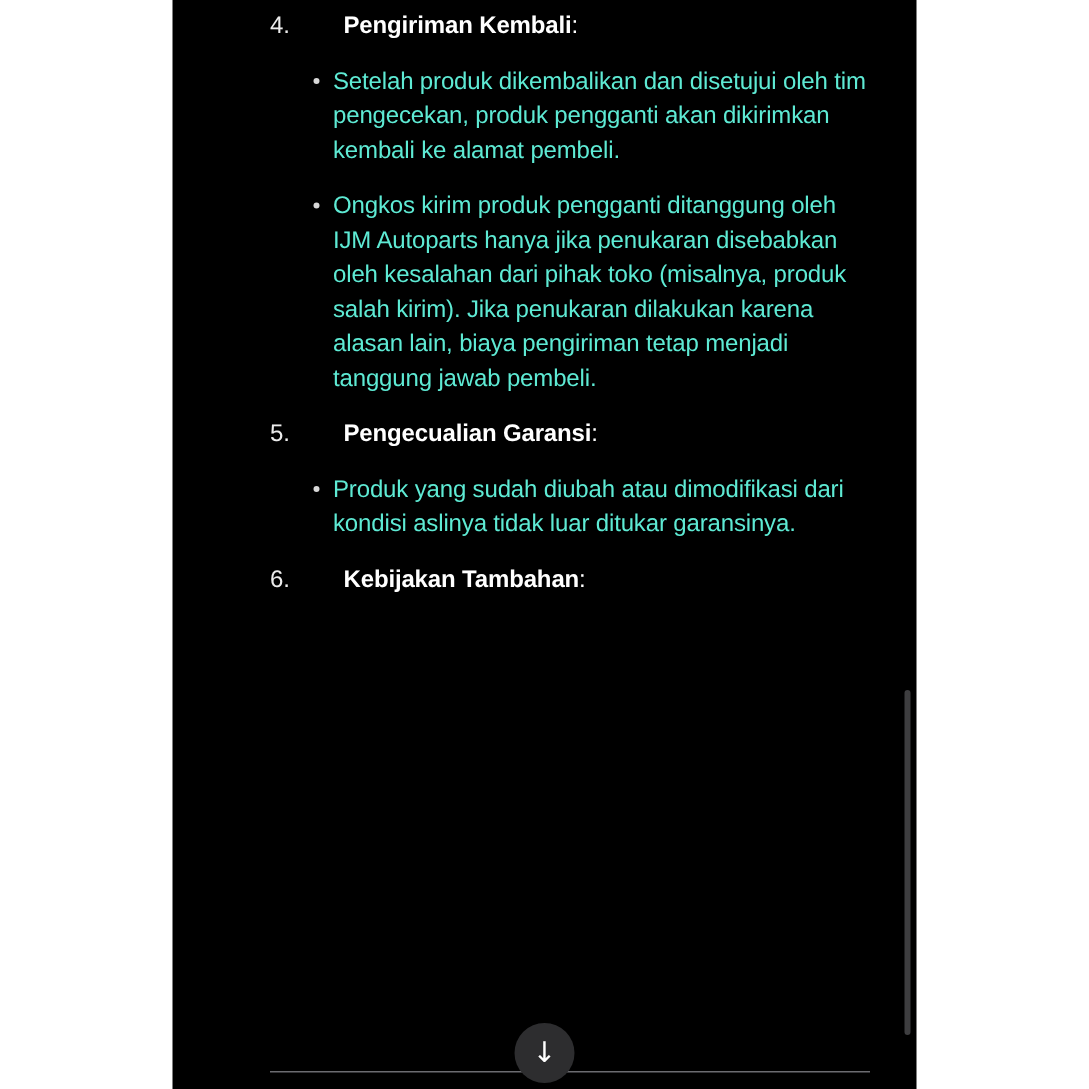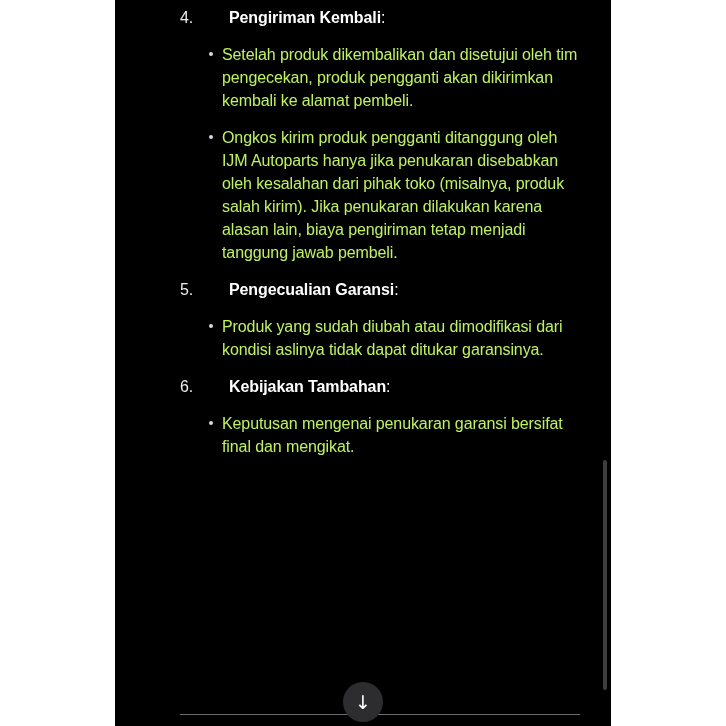--- a/index.html
+++ b/index.html
@@ -64,21 +64,21 @@
     display: block;
     width: 4px;
     height: 4px;
     margin-left: 4px;
     border-radius: 50%;
     background: #d8d8d8;
   }
   .bullet-row p {
     flex: 1;
     margin: 0;
-    color: #bef264;
+    color: #5eead4;
   }
   .scrollbar-thumb {
     position: absolute;
     left: 488px;
     top: 460px;
     width: 4px;
     height: 230px;
     border-radius: 2px;
     background: #3e3e40;
   }
@@ -140,34 +140,28 @@
 
       <div>
         <div class="heading-row">
           <span class="num">5.</span>
           <span class="heading-text"><b>Pengecualian Garansi</b><span class="colon">:</span></span>
         </div>
         <div class="bullet-row">
           <span class="dot-col">
               <span class="dot"></span>
             </span>
-          <p>Produk yang sudah diubah atau dimodifikasi dari kondisi aslinya tidak dapat ditukar garansinya.</p>
+          <p>Produk yang sudah diubah atau dimodifikasi dari kondisi aslinya tidak luar ditukar garansinya.</p>
         </div>
       </div>
 
       <div>
         <div class="heading-row">
           <span class="num">6.</span>
           <span class="heading-text"><b>Kebijakan Tambahan</b><span class="colon">:</span></span>
-        </div>
-        <div class="bullet-row">
-          <span class="dot-col">
-              <span class="dot"></span>
-            </span>
-          <p>Keputusan mengenai penukaran garansi bersifat final dan mengikat.</p>
         </div>
       </div>
 
     </div>
 
     <div class="scrollbar-thumb"></div>
 
     <div class="bottom-divider"></div>
 
     <div class="scroll-down-btn">

